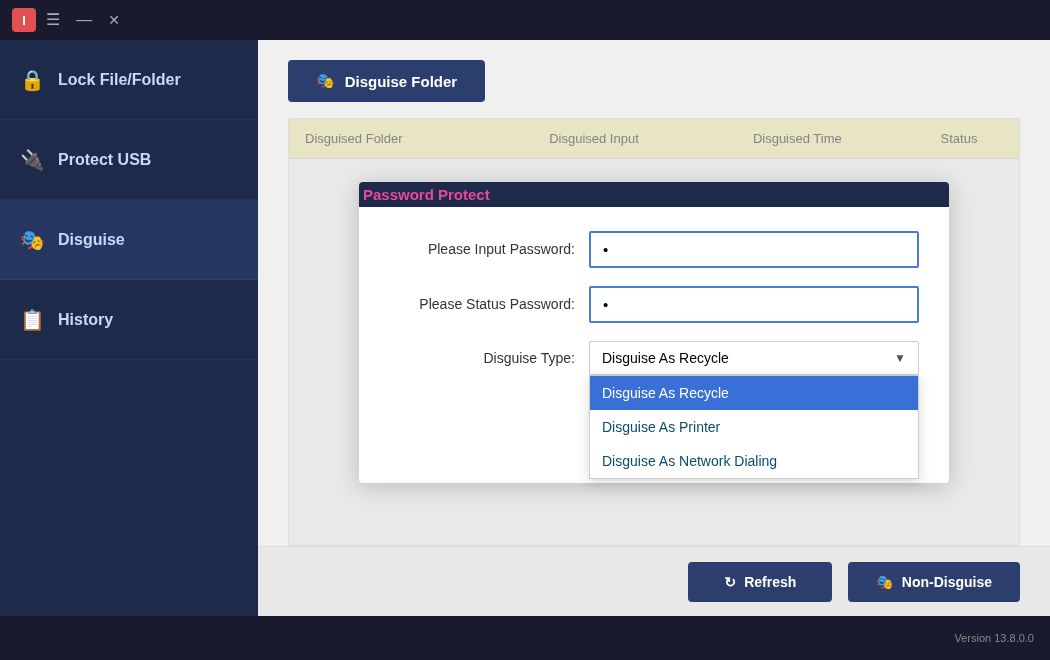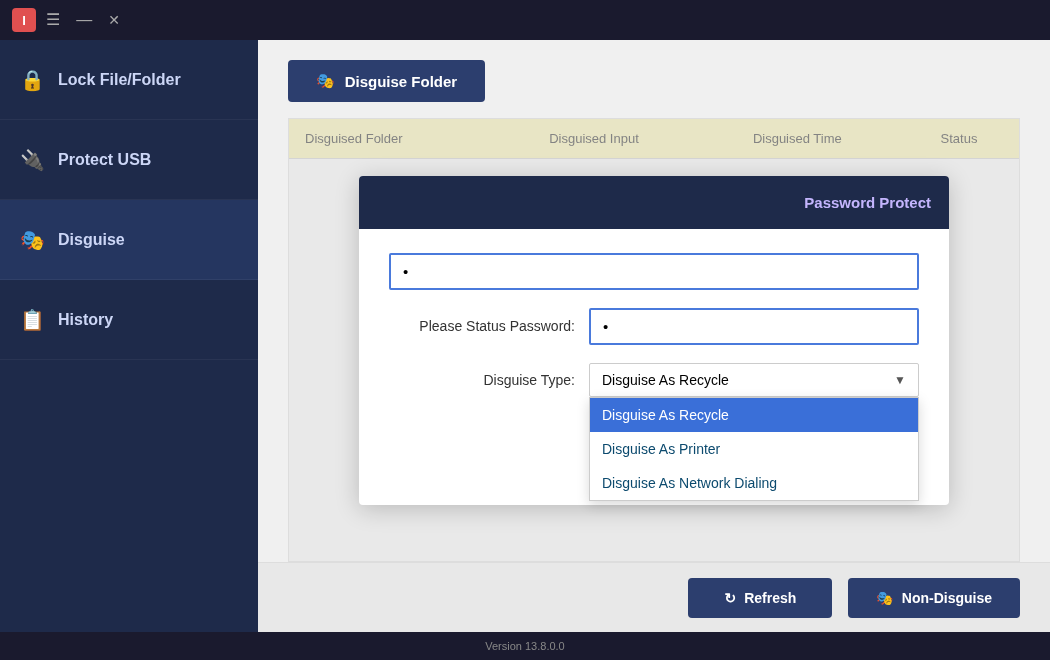--- a/index.html
+++ b/index.html
@@ -161,23 +161,23 @@
 
     .modal {
       background: white;
       width: 590px;
       border-radius: 4px;
       overflow: visible;
       box-shadow: 0 4px 24px rgba(0,0,0,0.2);
     }
     .modal-header {
       background: #1e2a4a;
-      color: #c4b5fd;
-      text-align: right;
-      padding: 18px;
+      color: #ec4899;
+      text-align: left;
+      padding: 4px;
       font-size: 15px;
       font-weight: 600;
       border-radius: 4px 4px 0 0;
     }
     .modal-body {
       padding: 24px 30px;
       position: relative;
     }
 
     .form-row {
@@ -295,24 +295,24 @@
       border-radius: 4px;
       cursor: pointer;
       display: flex;
       align-items: center;
       gap: 8px;
     }
 
     
     .version-bar {
       background: #1a1a2e;
-      height: 28px;
-      display: flex;
-      align-items: center;
-      justify-content: center;
+      height: 44px;
+      display: flex;
+      align-items: center;
+      justify-content: flex-end;
       padding: 0 16px;
       flex-shrink: 0;
     }
     .version-text {
       color: #888;
       font-size: 11px;
     }
   </style>
 </head>
 <body>
@@ -365,20 +365,21 @@
         <div class="table-header-cell">Disguised Time</div>
         <div class="table-header-cell">Status</div>
       </div>
 
       <div class="modal-overlay">
         <div class="modal">
           <div class="modal-header">Password Protect</div>
           <div class="modal-body">
 
             <div class="form-row">
+              <label class="form-label">Please Input Password:</label>
               <input class="form-input" type="password" value="x" style="">
             </div>
 
             <div class="form-row">
               <label class="form-label">Please Status Password:</label>
               <input class="form-input" type="password" value="x" style="">
             </div>
 
             <div class="form-row">
               <label class="form-label">Disguise Type:</label>

